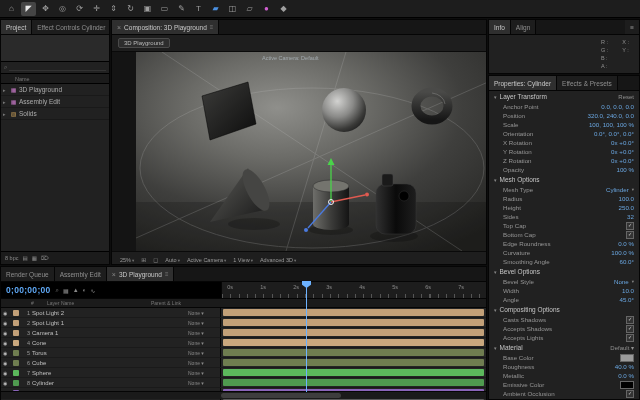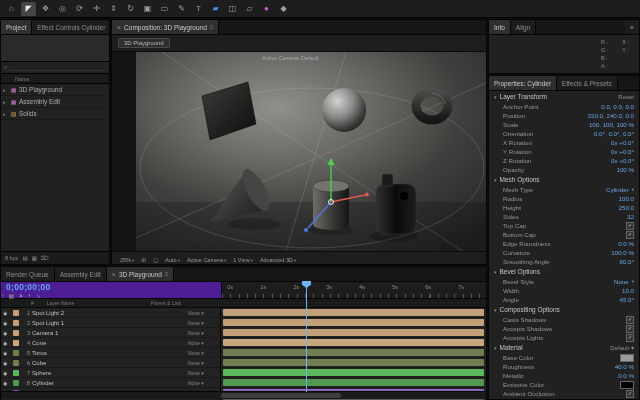--- a/index.html
+++ b/index.html
@@ -53,21 +53,21 @@
   .paction{margin-left:auto;color:#8f8f8f;font-size:6px;}
   .prow{height:9px;display:flex;align-items:center;padding:0 5px 0 14px;font-size:6.2px;color:#969696;}
   .pval-wrap{margin-left:auto;display:flex;align-items:center;gap:3px;}
   .pval{color:#6aa6e0;}
   .pcaret{font-size:4.5px;color:#888;}
   .pcheck{width:6px;height:6px;background:#333;border:1px solid #666;color:#ccc;font-size:5px;line-height:5px;text-align:center;}
   .pswatch{width:12px;height:6px;border:1px solid #666;}
 
   
   #timeline-panel{left:0;top:266px;width:487px;height:134px;background:#1f1f1f;}
-  .tl-header{position:relative;height:16px;background:#4c1d95;border-bottom:1px solid #050505;display:flex;flex-direction:column;}
+  .tl-header{position:relative;height:16px;background:#000000;border-bottom:1px solid #050505;display:flex;align-items:center;}
   .timecode{color:#5fa8f5;font-size:8.5px;font-weight:bold;padding:0 5px;letter-spacing:.3px;}
   .tl-hicons{display:flex;gap:4px;font-size:6px;color:#888;}
   .ruler{position:absolute;left:220px;right:0;top:0;bottom:0;background:#1d1d1d;border-left:1px solid #050505;}
   .ruler span{position:absolute;top:2px;font-size:5.5px;color:#8a8a8a;}
   .ruler:after{content:"";position:absolute;left:0;right:0;bottom:0;height:4px;
     background:repeating-linear-gradient(90deg,#555 0 1px,transparent 1px 8.3px);}
   .tl-colhead{height:8px;background:#1b1b1b;border-bottom:1px solid #050505;position:relative;font-size:5px;color:#777;}
   .tl-colhead span{position:absolute;top:1px;}
   .tl-row{height:9px;display:flex;border-bottom:1px solid #1a1a1a;background:#222;}
   .tl-left{width:220px;display:flex;align-items:center;gap:2px;padding:0 2px;border-right:1px solid #050505;box-sizing:border-box;}

